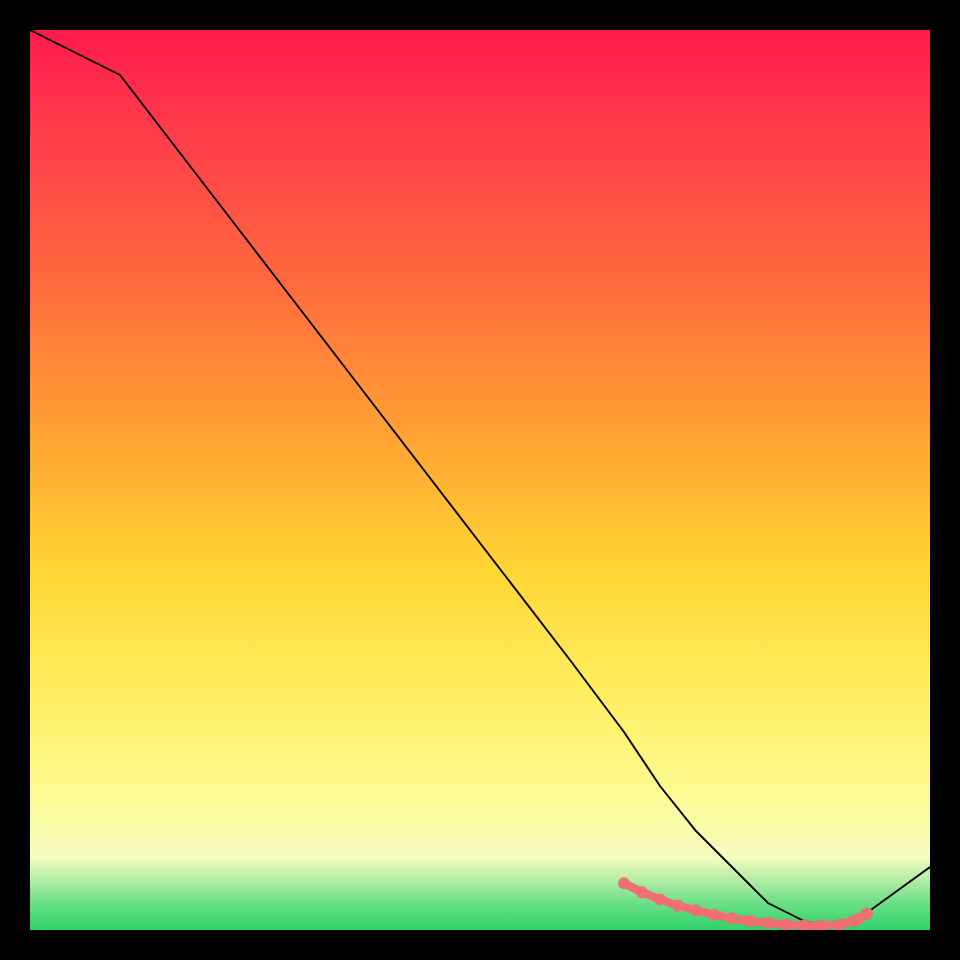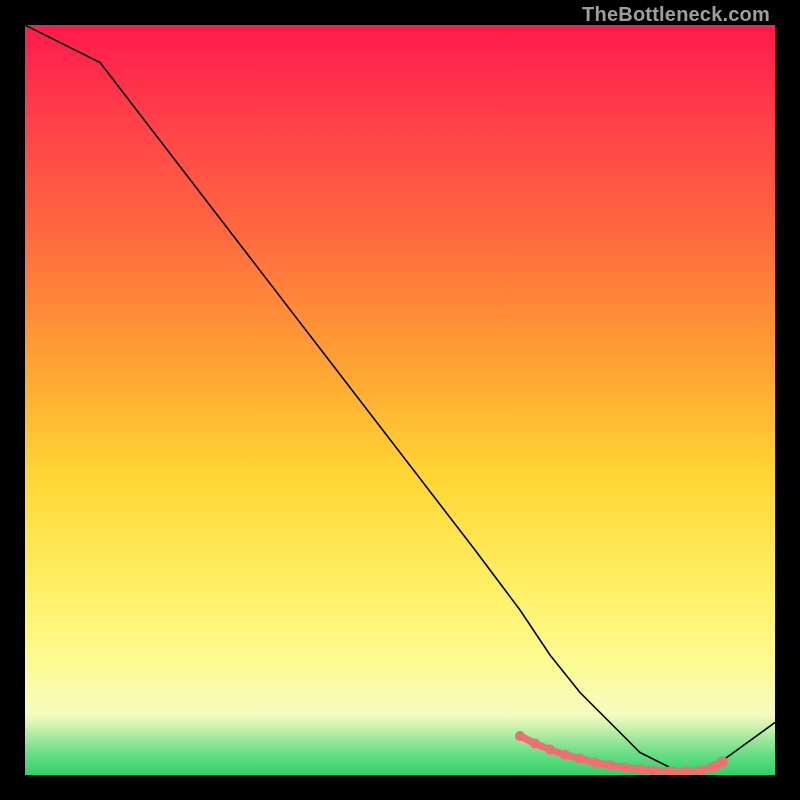--- a/index.html
+++ b/index.html
@@ -64,21 +64,20 @@
     font-size: 20px;
     font-weight: 600;
     letter-spacing: 0.2px;
   }
 </style>
 </head>
 <body>
 
 <div class="frame">
 
-  <div class="attribution">TheBottleneck.com</div>
 
   <div class="plot">
     <div class="gradient"></div>
 
     <svg class="svg-layer" viewBox="0 0 750 750" preserveAspectRatio="none">
       <path id="curve-path" class="curve" d="M0.0 0.0 L15.0 7.5 L45.0 22.5 L75.0 37.5 L150.0 135.0 L225.0 232.5 L300.0 330.0 L375.0 427.5 L450.0 525.0 L495.0 585.0 L525.0 630.0 L555.0 667.5 L585.0 697.5 L600.0 712.5 L615.0 727.5 L630.0 735.0 L645.0 742.5 L660.0 746.3 L675.0 745.5 L690.0 741.0 L750.0 697.5"></path>
       <g id="dots-group">
           <line x1="495" y1="711" x2="510.00000000000006" y2="718.5" stroke="#ef6f73" stroke-width="7" stroke-linecap="round"></line>
           <line x1="510.00000000000006" y1="718.5" x2="525" y2="724.5" stroke="#ef6f73" stroke-width="7" stroke-linecap="round"></line>
           <line x1="525" y1="724.5" x2="540" y2="729.75" stroke="#ef6f73" stroke-width="7" stroke-linecap="round"></line>

